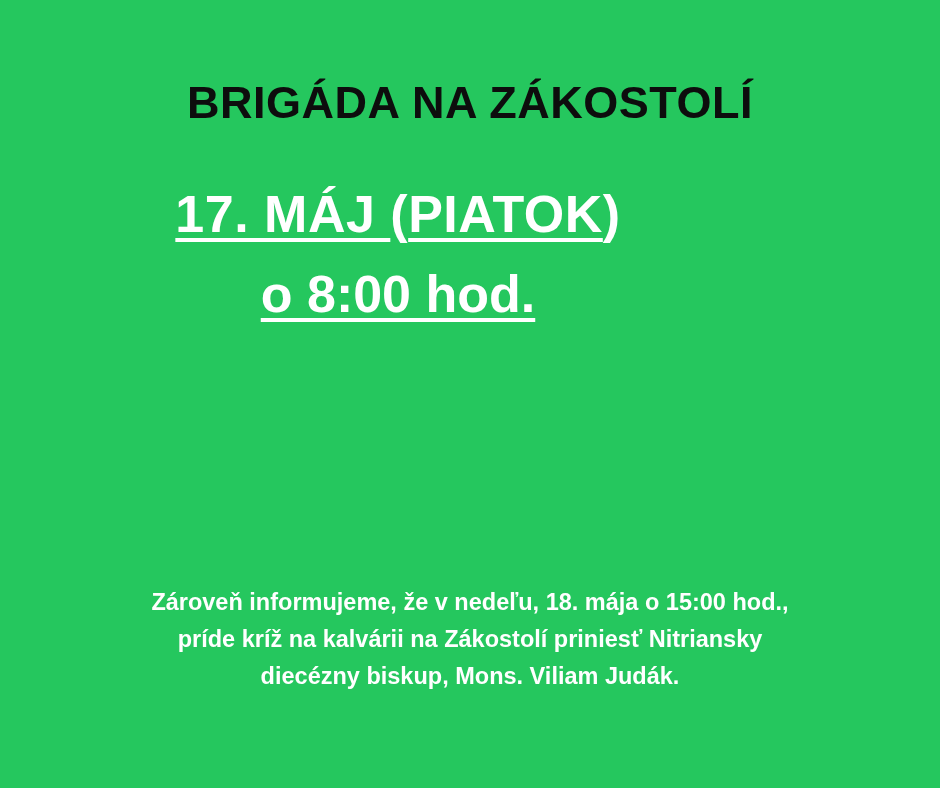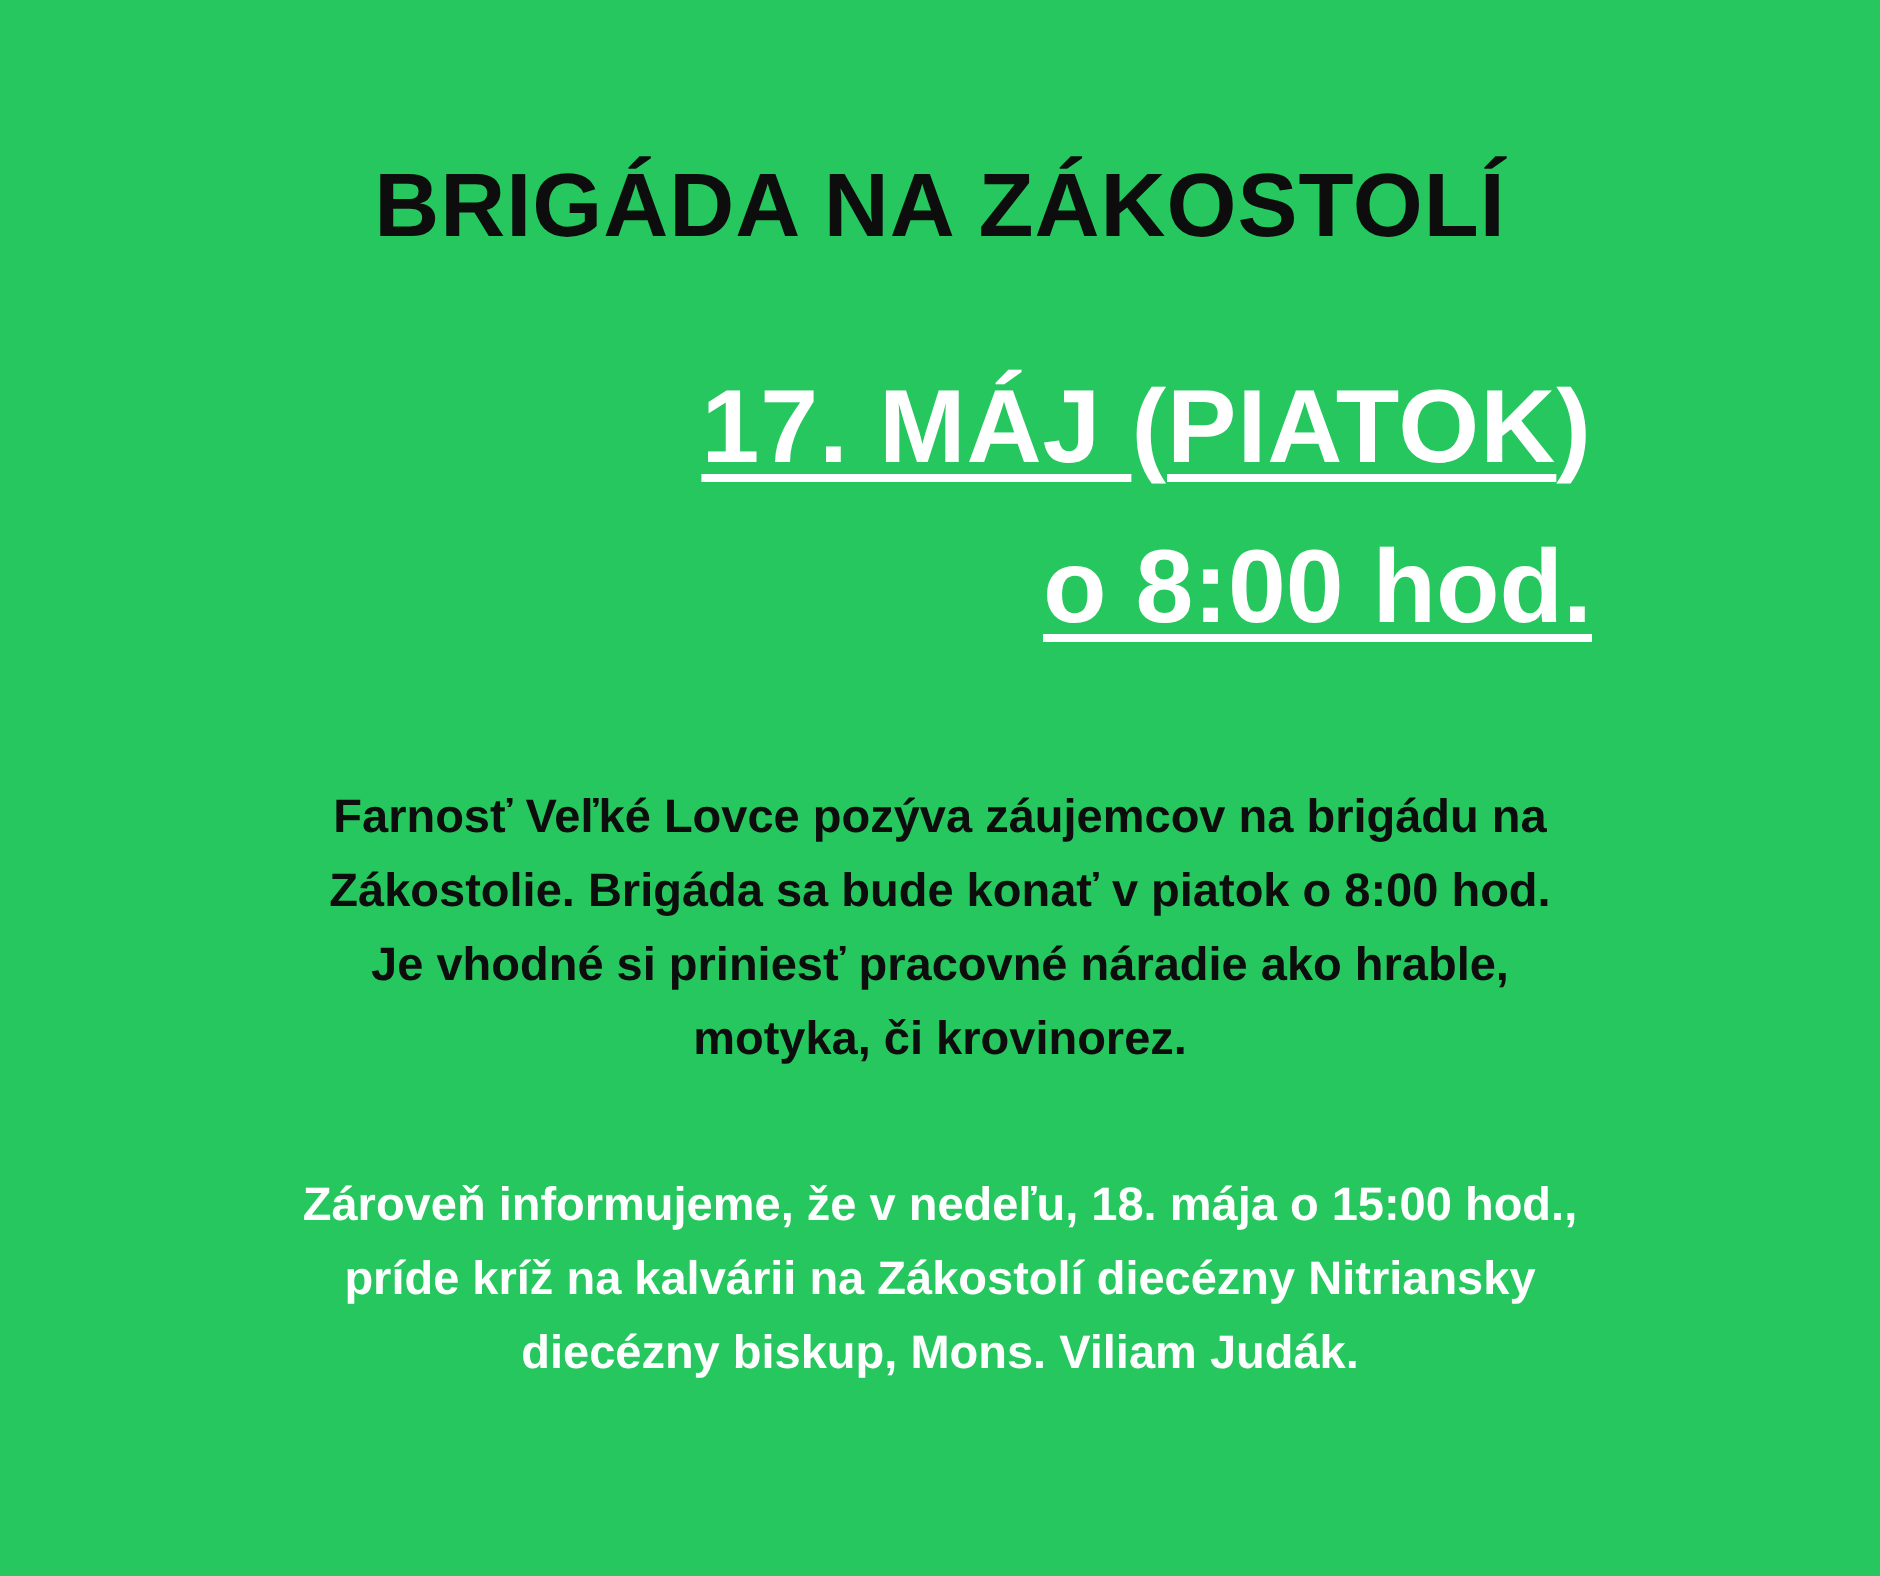--- a/index.html
+++ b/index.html
@@ -30,21 +30,21 @@
     font-weight: bold;
     letter-spacing: 0.5px;
     color: #0d0d0d;
     line-height: 1.1;
   }
   .date-block {
     position: absolute;
     top: 183px;
     left: 0;
     width: 796px;
-    text-align: right;
+    text-align: center;
     color: #ffffff;
     font-weight: bold;
     line-height: 1.22;
   }
   .date-line {
     font-size: 52px;
     letter-spacing: 0.5px;
   }
   .date-line .u {
     text-decoration: underline;
@@ -88,26 +88,20 @@
 
 <div class="poster">
 
   <div class="title">BRIGÁDA NA ZÁKOSTOLÍ</div>
 
   <div class="date-block">
     <div class="date-line"><span class="u">17. MÁJ </span><span>(</span><span class="u">PIATOK</span><span>)</span></div>
     <div class="time-line"><span class="u">o 8:00 hod.</span></div>
   </div>
 
-  <div class="para1">
-    <div>Farnosť Veľké Lovce pozýva záujemcov na brigádu na</div>
-    <div>Zákostolie. Brigáda sa bude konať v piatok o 8:00 hod.</div>
-    <div>Je vhodné si priniesť pracovné náradie ako hrable,</div>
-    <div>motyka, či krovinorez.</div>
-  </div>
 
   <div class="para2">
     <div>Zároveň informujeme, že v nedeľu, 18. mája o 15:00 hod.,</div>
-    <div>príde kríž na kalvárii na Zákostolí diecézny Nitriansky</div>
+    <div>príde kríž na kalvárii na Zákostolí priniesť Nitriansky</div>
     <div>diecézny biskup, Mons. Viliam Judák.</div>
   </div>
 
 </div>
 
 </body></html>

